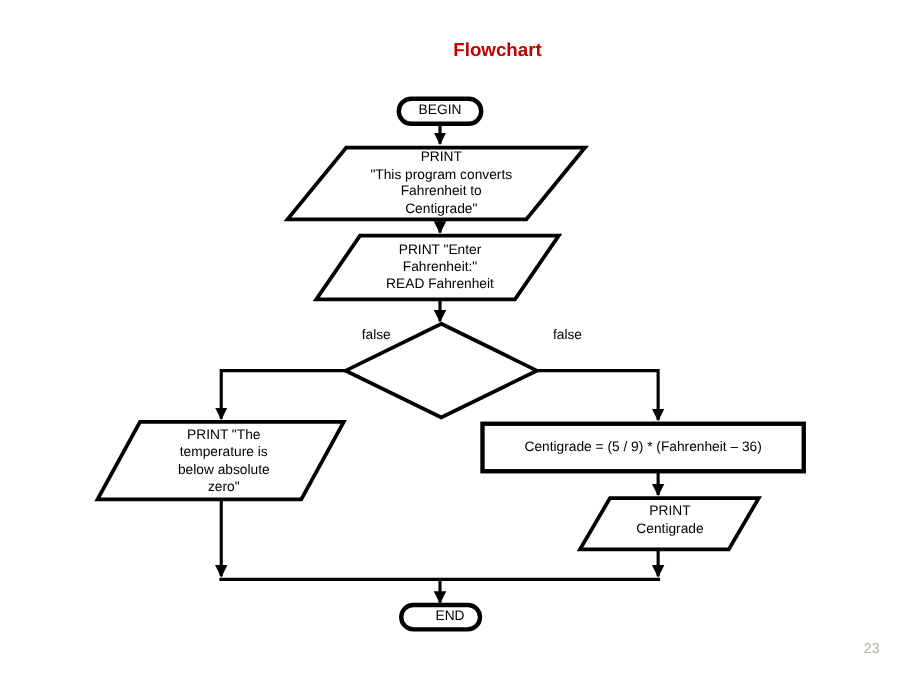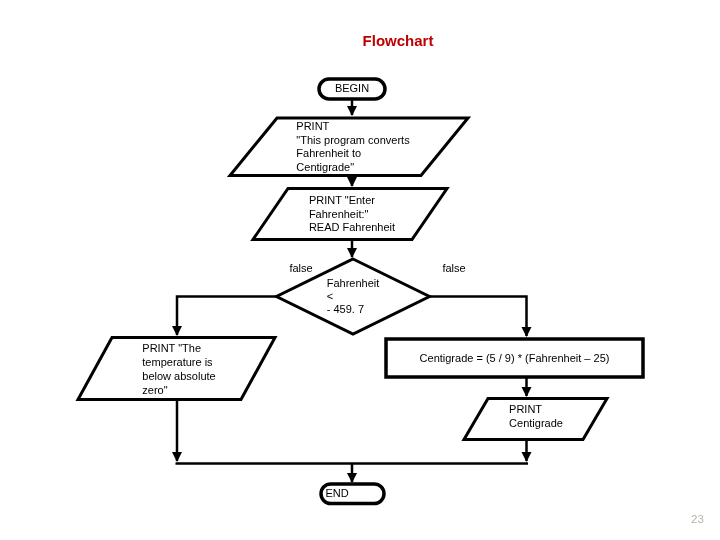--- a/index.html
+++ b/index.html
@@ -10,21 +10,21 @@
     overflow:hidden;
     font-family:"Liberation Sans", sans-serif;
     text-decoration:underline;
   }
   .slide svg{position:absolute;left:0;top:0;}
   .label{
     position:absolute;
     font-size:11px;
     line-height:13.5px;
     color:#000;
-    text-align:left;
+    text-align:center;
     transform:translateX(-50%);
     white-space:pre-line;
     pointer-events:none;
   }
   .title{
     position:absolute;
     left:398px;top:32px;
     transform:translateX(-50%);
     font-size:15px;
     font-weight:bold;
@@ -86,31 +86,28 @@
 Fahrenheit to
 Centigrade"</div>
 
   <div class="label" style="left:352px;top:194px;">PRINT "Enter
 Fahrenheit:"
 READ Fahrenheit</div>
 
   <div class="label branch" style="left:301px;top:262px;">false</div>
   <div class="label branch" style="left:454px;top:262px;">false</div>
 
-  <div class="label" style="left:353px;top:277px;line-height:13px;">Fahrenheit
-&lt;
-- 459. 7</div>
 
   <div class="label lh14" style="left:179px;top:341px;">PRINT "The
 temperature is
 below absolute
 zero"</div>
 
-  <div class="label" style="left:514.5px;top:352px;white-space:nowrap;">Centigrade = (5 / 9) * (Fahrenheit – 25)</div>
+  <div class="label" style="left:514.5px;top:352px;white-space:nowrap;">Centigrade = (5 / 9) * (Fahrenheit – 36)</div>
 
   <div class="label" style="left:536px;top:403px;">PRINT
 Centigrade</div>
 
-  <div class="label" style="left:337px;top:487px;">END</div>
+  <div class="label" style="left:360px;top:487px;">END</div>
 
   <div class="page-number">23</div>
 
 </div>
 
 </body></html>

